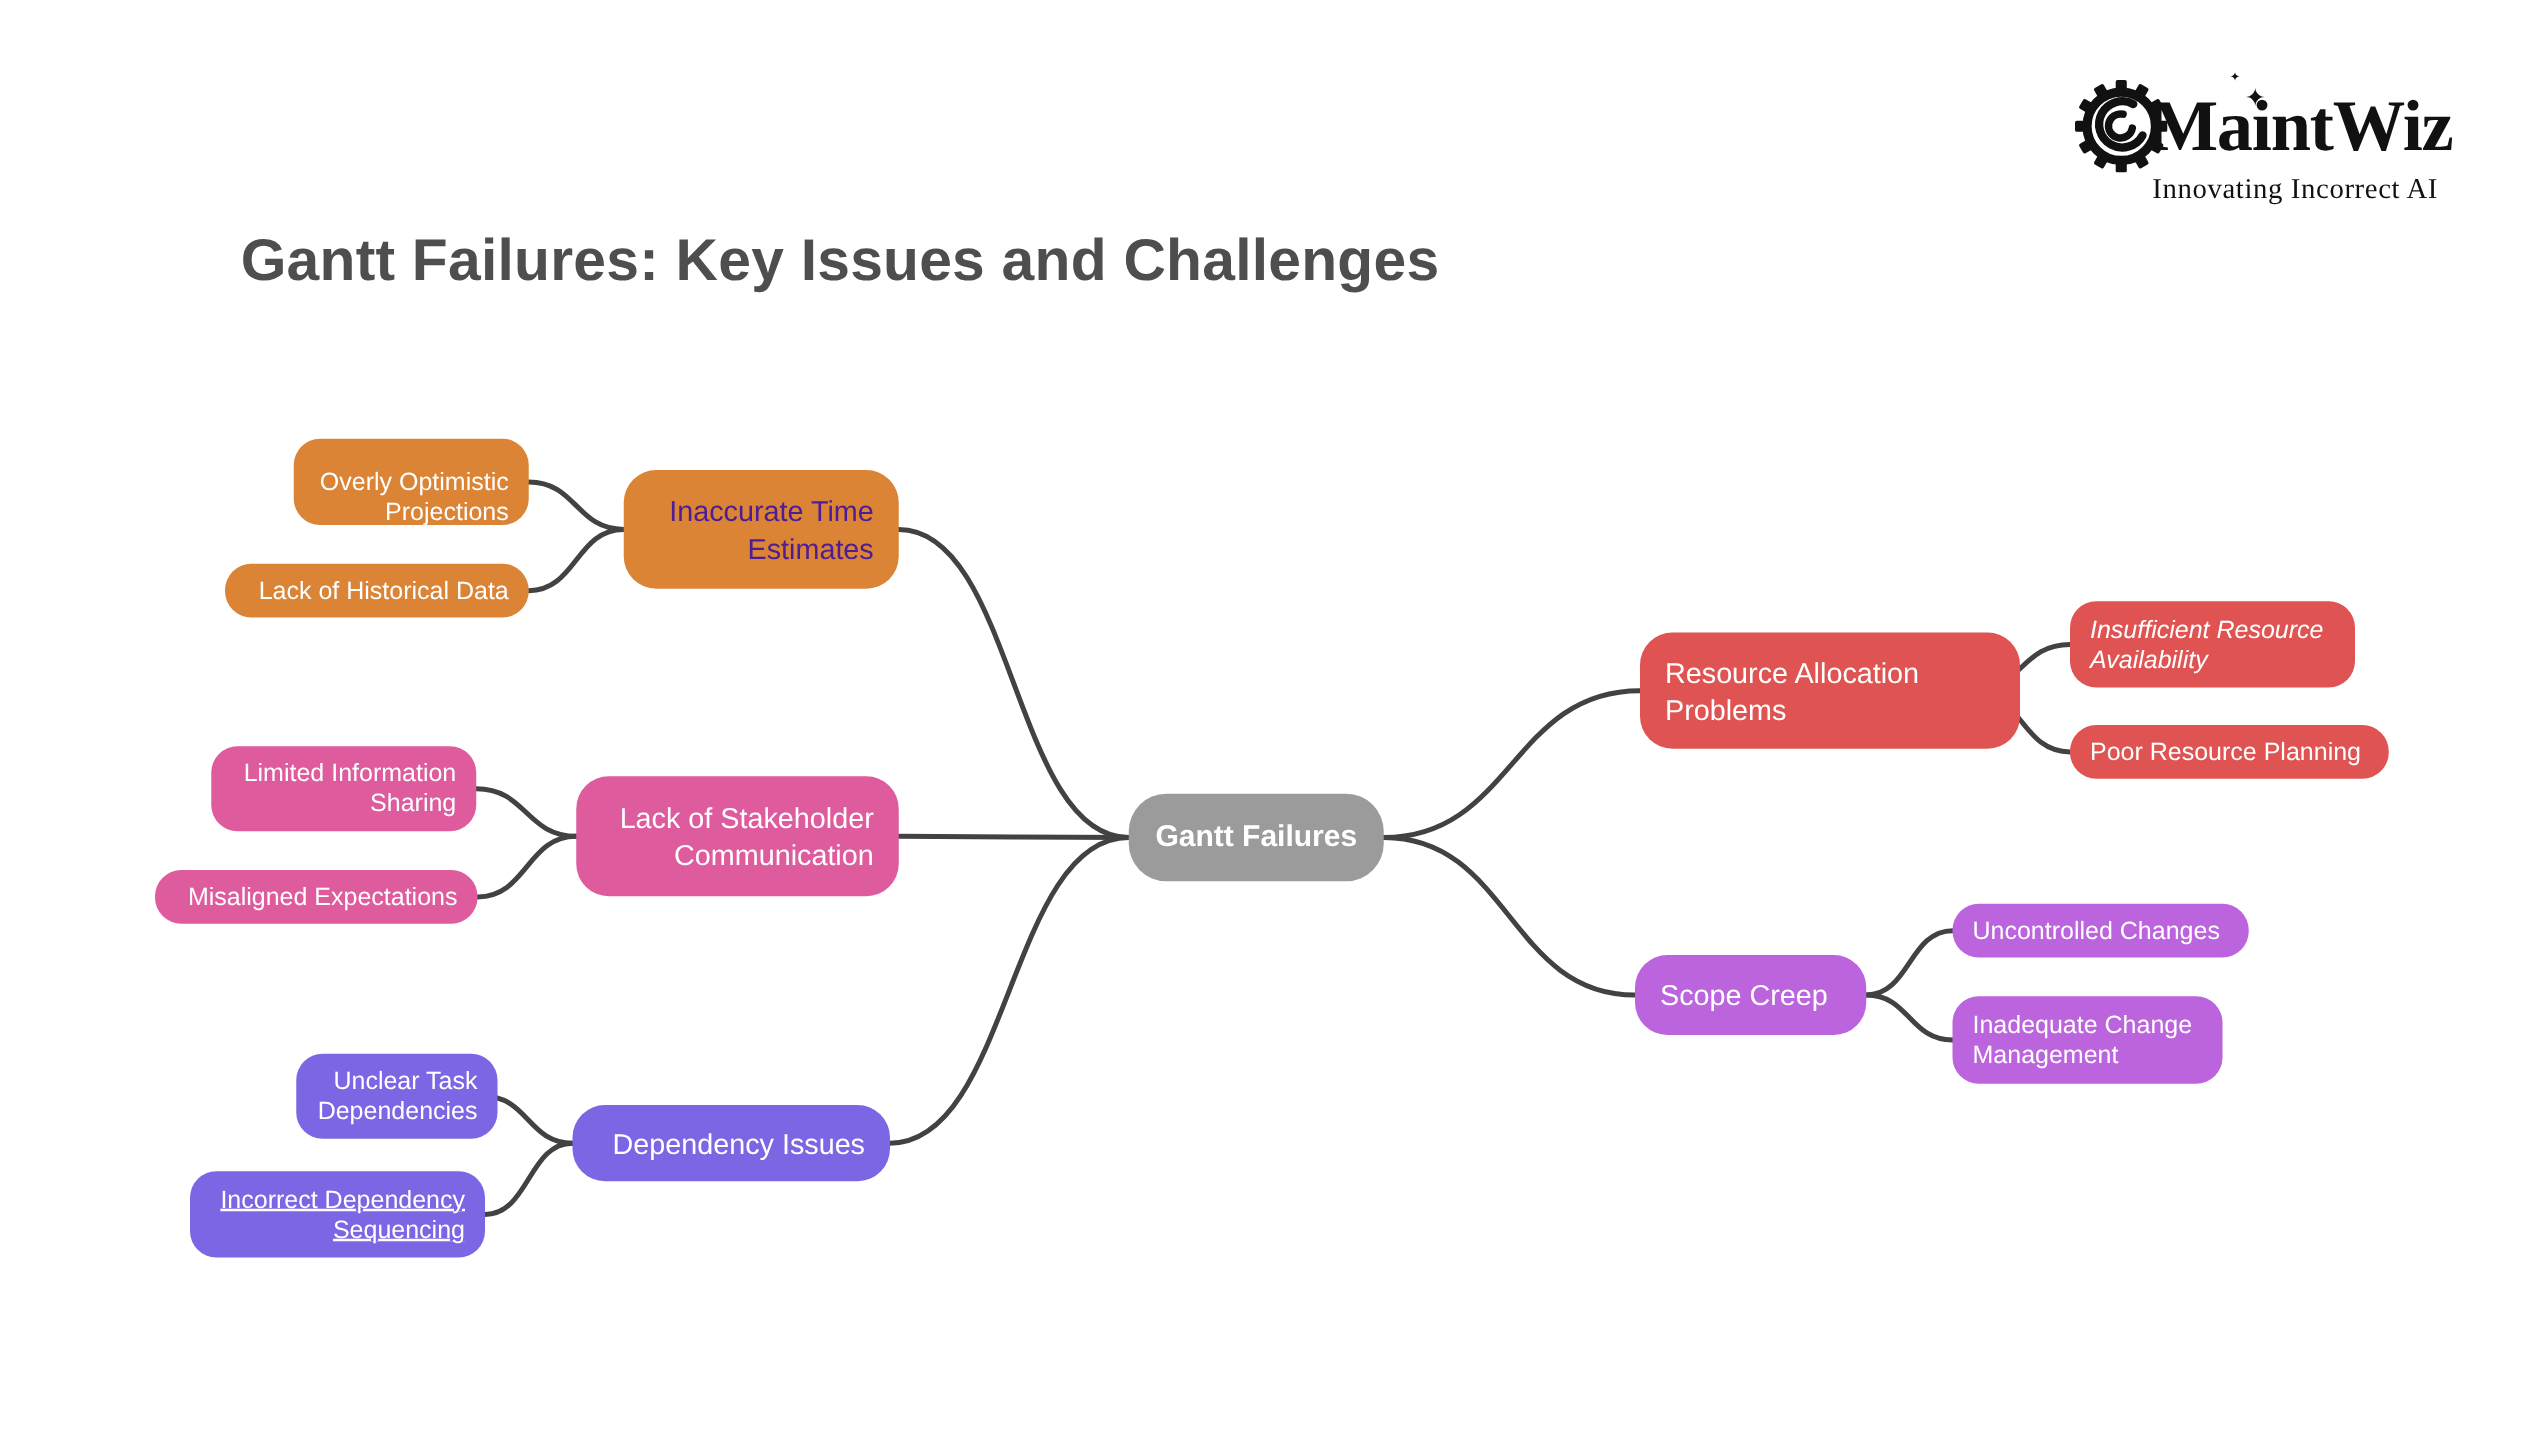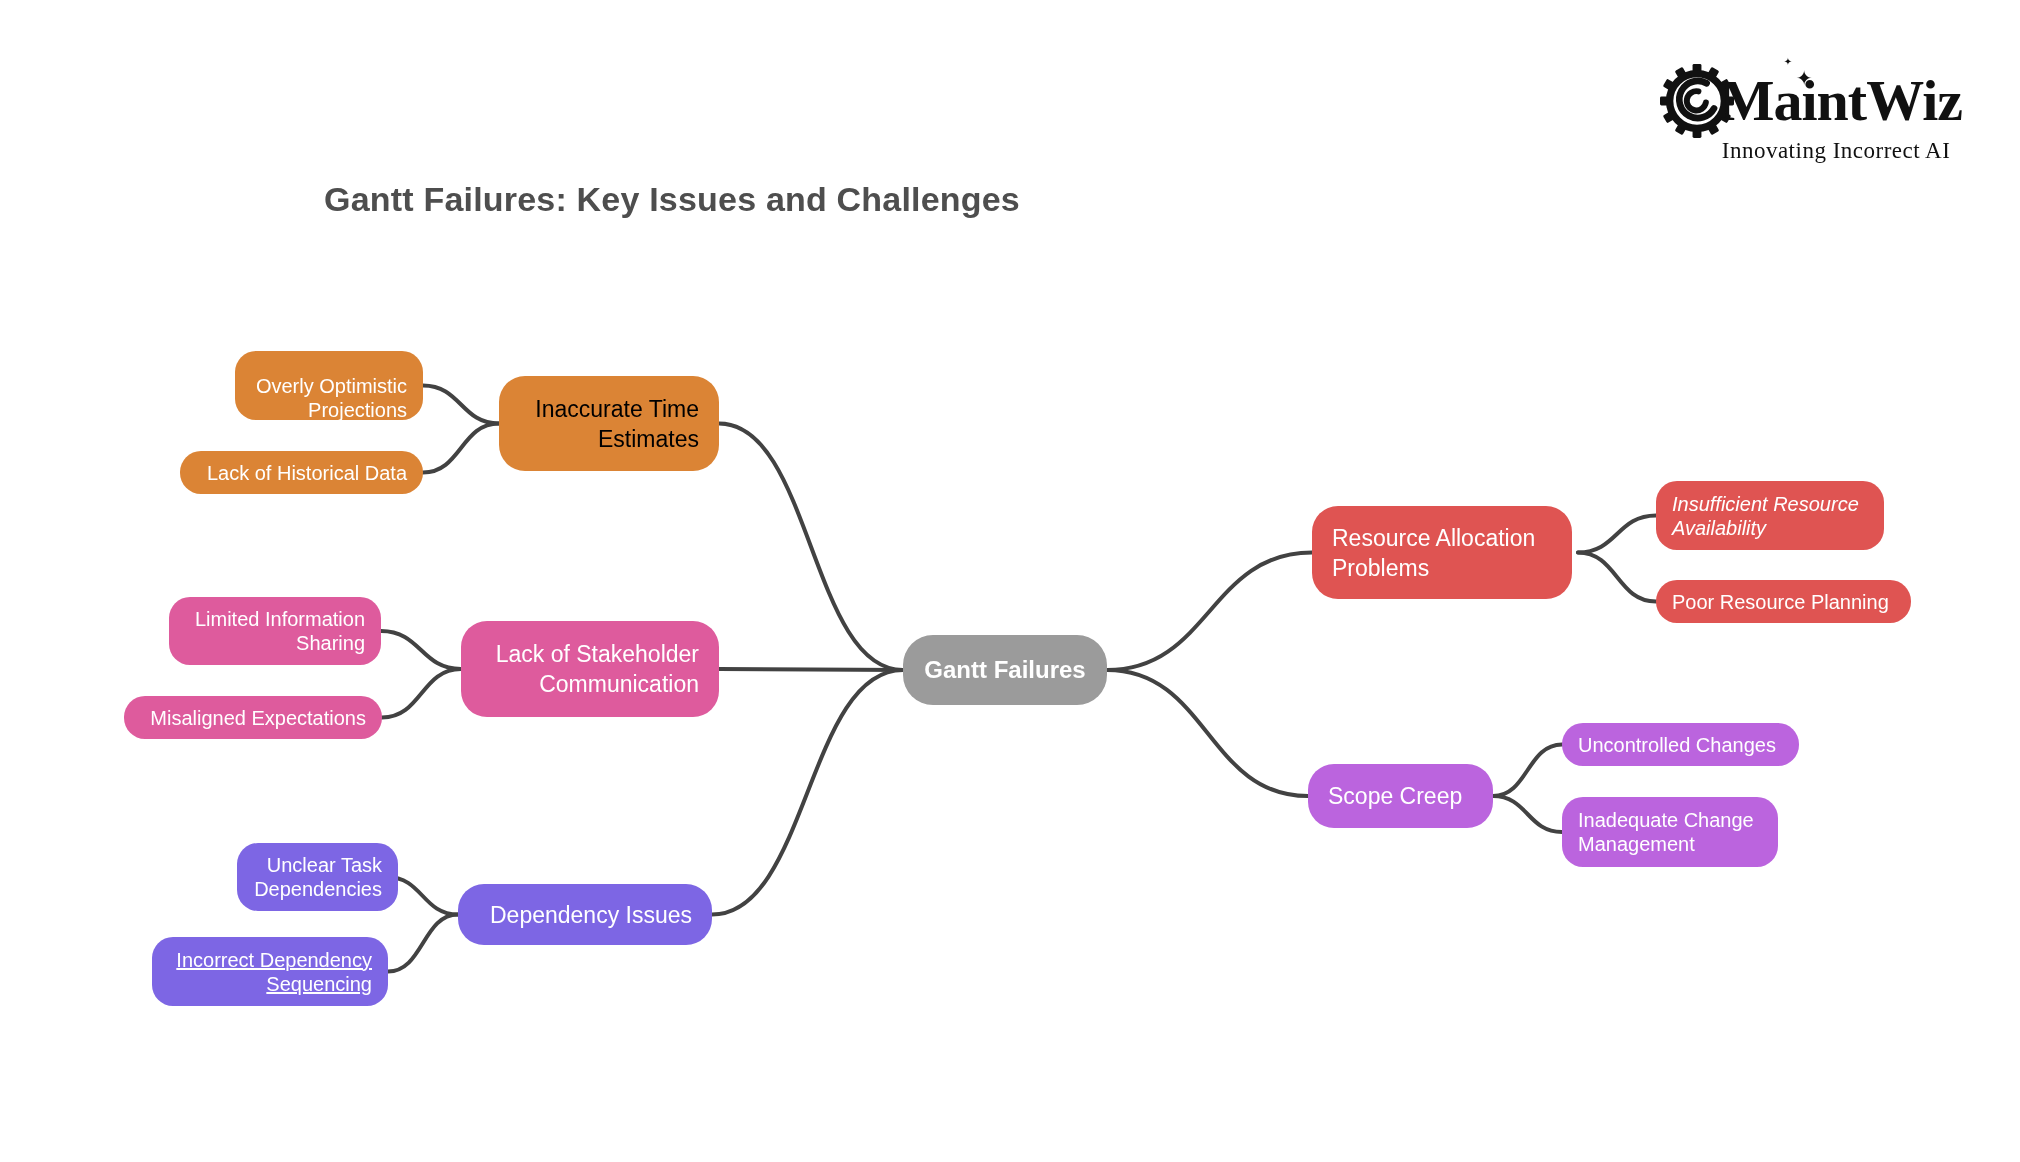--- a/index.html
+++ b/index.html
@@ -2,21 +2,21 @@
 <html><head>
 <meta charset="utf-8">
 <style>
   html,body{margin:0;padding:0;background:#fff;}
   #canvas{position:relative;width:2020px;height:1162px;background:#fff;overflow:hidden;
           font-family:"Liberation Sans",sans-serif;}
   #edge-layer{position:absolute;left:0;top:0;z-index:1;}
   #mindmap-nodes{position:absolute;left:0;top:0;width:100%;height:100%;z-index:2;}
 
   .page-title{position:absolute;left:0;top:180px;width:1344px;text-align:center;
-              font-size:34px;font-weight:700;color:#4e4e4e;letter-spacing:0.2px;}
+              font-size:47px;font-weight:700;color:#4e4e4e;letter-spacing:0.2px;}
 
   .node{position:absolute;display:flex;align-items:center;color:#fff;box-sizing:border-box;}
   .node span{width:100%;white-space:pre;}
   .node.root{border-radius:30px;font-size:24px;font-weight:700;padding:0 12px;}
   .node.branch{border-radius:26px;font-size:23px;font-weight:500;line-height:30px;padding:0 20px;}
   .node.leaf{border-radius:21px;font-size:20px;font-weight:500;line-height:24px;padding:0 16px;}
 
   .logo{position:absolute;top:64px;right:58px;z-index:3;color:#111;}
   .logo-row{position:relative;display:flex;align-items:center;}
   .logo-name{font-family:"Liberation Serif",serif;font-size:58px;font-weight:600;
@@ -48,21 +48,21 @@
       <path d="M 1578 552.5 C 1617 552.5, 1617 601.5, 1656 601.5" fill="none" stroke="#424242" stroke-width="4" stroke-linecap="round"></path>
       <path d="M 1107 670 C 1207.5 670, 1207.5 796, 1308 796" fill="none" stroke="#424242" stroke-width="4" stroke-linecap="round"></path>
       <path d="M 1493 796 C 1527.5 796, 1527.5 744.5, 1562 744.5" fill="none" stroke="#424242" stroke-width="4" stroke-linecap="round"></path>
       <path d="M 1493 796 C 1527.5 796, 1527.5 832, 1562 832" fill="none" stroke="#424242" stroke-width="4" stroke-linecap="round"></path>
     </svg>
 
   <div id="mindmap-nodes">
       <div class="node root" style="left: 903px; top: 635px; width: 204px; height: 70px; background: rgb(155, 155, 155); color: rgb(255, 255, 255);">
         <span style="text-align: center;">Gantt Failures</span>
       </div>
-      <div class="node branch" style="left: 499px; top: 376px; width: 220px; height: 95px; background: rgb(219, 132, 53); color: #000000;">
+      <div class="node branch" style="left: 499px; top: 376px; width: 220px; height: 95px; background: rgb(219, 132, 53); color: #4c1d95;">
         <span style="text-align: right;">Inaccurate Time
 Estimates</span>
       </div>
       <div class="node leaf" style="left: 235px; top: 351px; width: 188px; height: 69px; background: rgb(219, 132, 53); color: rgb(255, 255, 255);">
         <span style="text-align: right; margin-top: 24px;">Overly Optimistic
 Projections</span>
       </div>
       <div class="node leaf" style="left: 180px; top: 451px; width: 243px; height: 43px; background: rgb(219, 132, 53); color: rgb(255, 255, 255);">
         <span style="text-align: right;">Lack of Historical Data</span>
       </div>
@@ -81,21 +81,21 @@
         <span style="text-align: right;">Dependency Issues</span>
       </div>
       <div class="node leaf" style="left: 226px; top: 843px; width: 161px; height: 68px; background: rgb(125, 102, 228); color: rgb(255, 255, 255); margin-left: 11px;">
         <span style="text-align: right;">Unclear Task
 Dependencies</span>
       </div>
       <div class="node leaf" style="left: 152px; top: 937px; width: 236px; height: 69px; background: rgb(125, 102, 228); color: rgb(255, 255, 255);">
         <span style="text-align: right; text-decoration: underline;">Incorrect Dependency
 Sequencing</span>
       </div>
-      <div class="node branch" style="left: 1312px; top: 506px; width: 260px; height: 93px; background: rgb(223, 84, 82); color: rgb(255, 255, 255);">
+      <div class="node branch" style="left: 1312px; top: 506px; width: 304px; height: 93px; background: rgb(223, 84, 82); color: rgb(255, 255, 255);">
         <span style="text-align: left;">Resource Allocation
 Problems</span>
       </div>
       <div class="node leaf" style="left: 1656px; top: 481px; width: 228px; height: 69px; background: rgb(223, 84, 82); color: rgb(255, 255, 255); font-style: italic;">
         <span style="text-align: left;">Insufficient Resource
 Availability</span>
       </div>
       <div class="node leaf" style="left: 1656px; top: 580px; width: 255px; height: 43px; background: rgb(223, 84, 82); color: rgb(255, 255, 255);">
         <span style="text-align: left;">Poor Resource Planning</span>
       </div>

